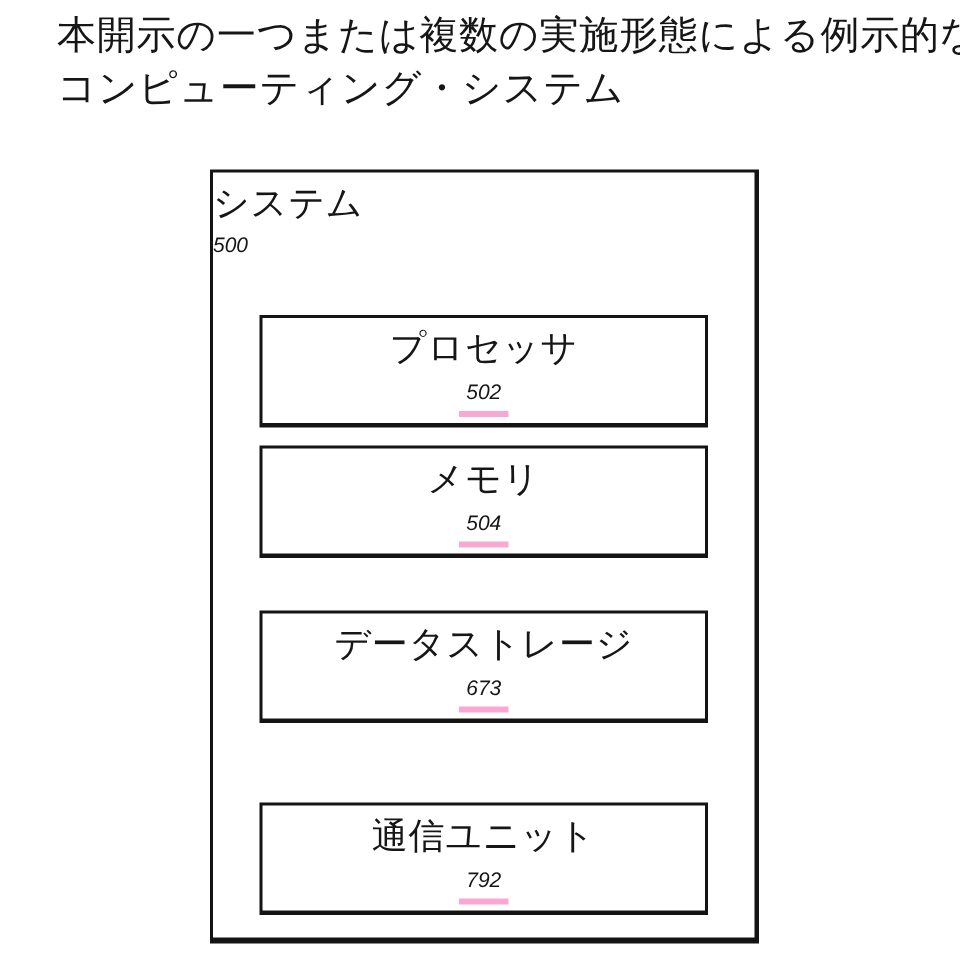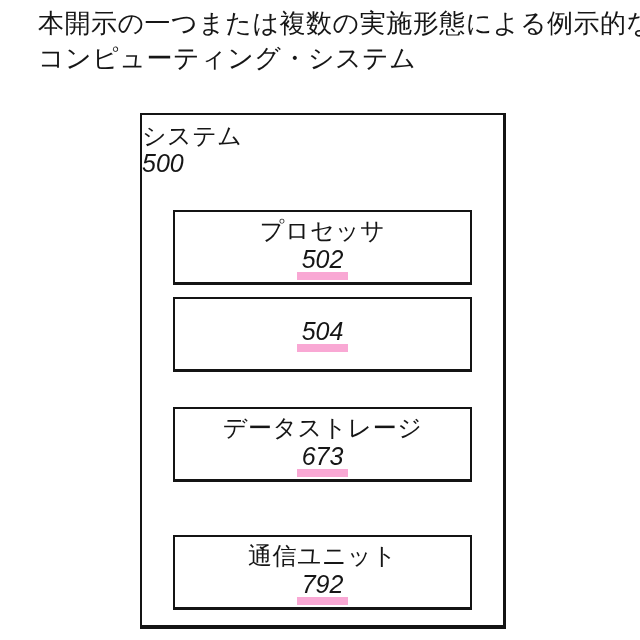--- a/index.html
+++ b/index.html
@@ -45,28 +45,28 @@
     width: 100%;
     text-align: left;
   }
   .box-label {
     font-size: 24px;
     line-height: 28px;
     letter-spacing: 0.5px;
     color: #161616;
   }
   .box-ref {
-    font-size: 25px;
+    font-size: 14px;
     line-height: 26px;
     font-style: italic;
     color: #161616;
   }
   .ref-underlined {
     display: inline-block;
-    border-bottom: 8px solid #f9a8d4;
+    border-bottom: 4px solid #f9a8d4;
     padding: 0 5px 0 5px;
   }
   .component {
     position: absolute;
     left: 31px;
     width: 299px;
     height: 75px;
     box-sizing: border-box;
     border-style: solid;
     border-color: #141414;
@@ -100,20 +100,21 @@
       <div class="box-label">システム</div>
       <div class="box-ref">500</div>
     </div>
 
     <div class="component comp-0">
       <div class="box-label">プロセッサ</div>
       <div class="box-ref"><span class="ref-underlined">502</span></div>
     </div>
 
     <div class="component comp-1">
+      <div class="box-label">メモリ</div>
       <div class="box-ref"><span class="ref-underlined">504</span></div>
     </div>
 
     <div class="component comp-2">
       <div class="box-label">データストレージ</div>
       <div class="box-ref"><span class="ref-underlined">673</span></div>
     </div>
 
     <div class="component comp-3">
       <div class="box-label">通信ユニット</div>

